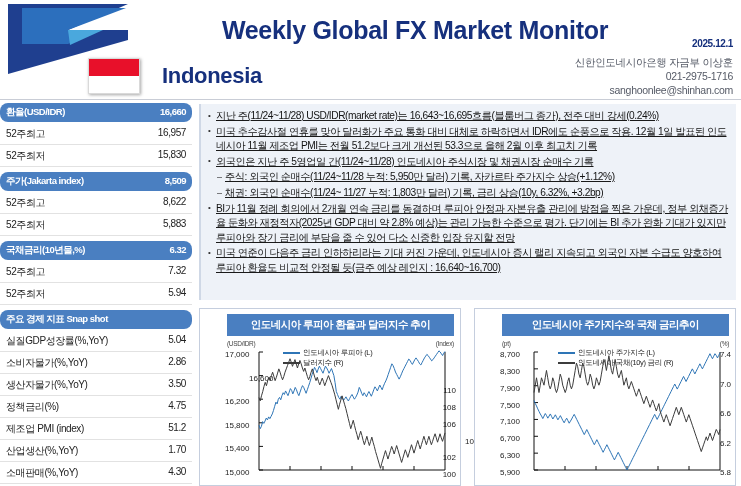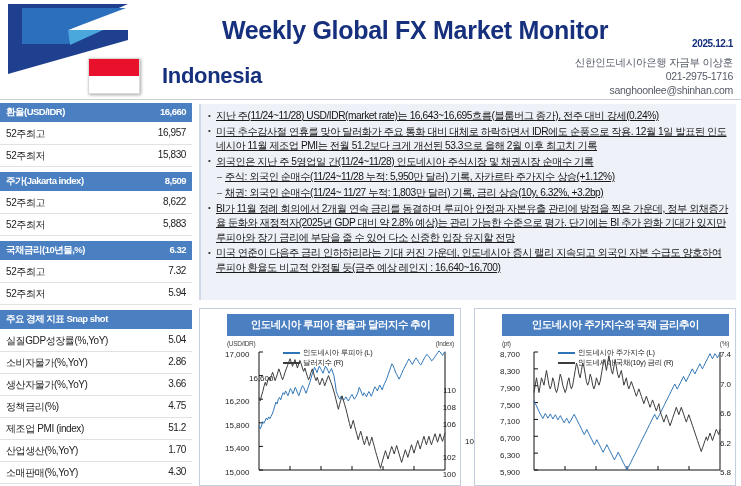--- a/index.html
+++ b/index.html
@@ -29,21 +29,21 @@
     position:absolute;right:8px;top:55px;text-align:right;
     font-size:10.5px;line-height:14px;color:#555a66;letter-spacing:-0.3px;
   }
   #hdr-rule{position:absolute;left:0;top:99px;width:741px;height:1px;background:#c9cdd6;}
 
   
   #left-col{position:absolute;left:0;top:103px;width:192px;}
   .tbl-head{
     background:#4a7fc1;color:#ffffff;font-size:9.5px;font-weight:bold;
     padding:3px 6px;display:flex;justify-content:space-between;
-    letter-spacing:-0.5px;margin-bottom:1px;
+    letter-spacing:-0.5px;margin-bottom:1px;border-radius:8px;
   }
   .tbl-row{
     font-size:10px;color:#222;padding:3.5px 6px;display:flex;
     justify-content:space-between;border-bottom:1px solid #e2e2e2;
     letter-spacing:-0.4px;
   }
   .tbl-row .v{font-variant-numeric:tabular-nums;}
   .grp-gap{height:5px;}
 
   
@@ -164,21 +164,21 @@
     <div class="tbl-row">
       <span>실질GDP성장률(%,YoY)</span>
       <span class="v">5.04</span>
     </div>
     <div class="tbl-row">
       <span>소비자물가(%,YoY)</span>
       <span class="v">2.86</span>
     </div>
     <div class="tbl-row">
       <span>생산자물가(%,YoY)</span>
-      <span class="v">3.66</span>
+      <span class="v">3.50</span>
     </div>
     <div class="tbl-row">
       <span>정책금리(%)</span>
       <span class="v">4.75</span>
     </div>
     <div class="tbl-row">
       <span>제조업 PMI (index)</span>
       <span class="v">51.2</span>
     </div>
     <div class="tbl-row">

